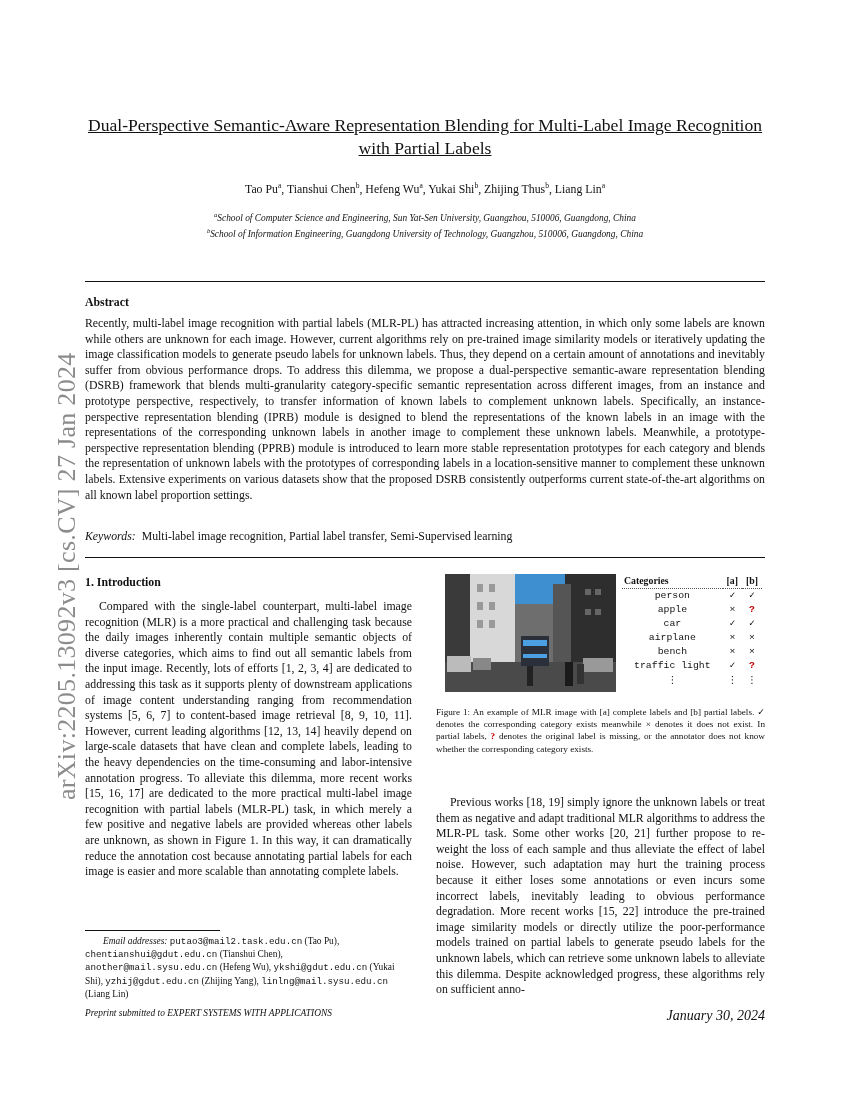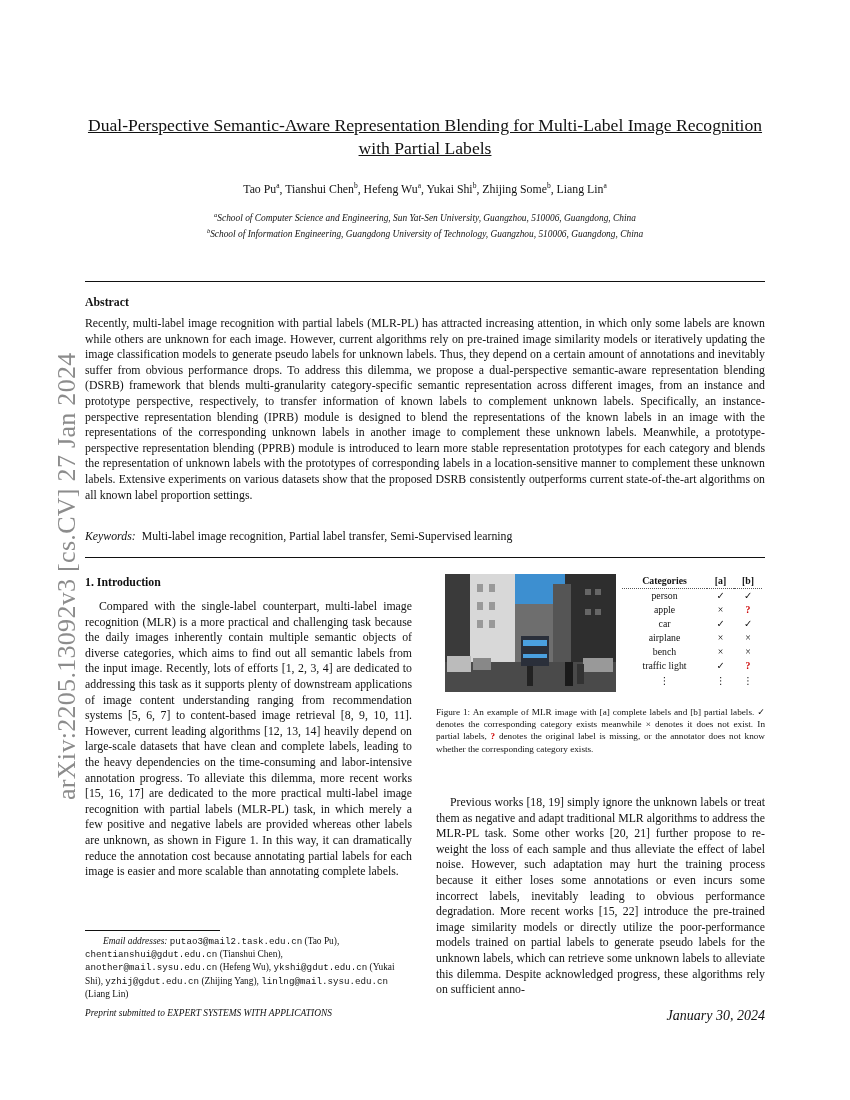--- a/index.html
+++ b/index.html
@@ -28,39 +28,39 @@
   .footnote i.lead { margin-left: 18px; }
   .footer-left { left: 85px; top: 1008px; font-size: 9.4px; font-style: italic; }
   .footer-right { right: 85px; top: 1008px; font-size: 14px; font-style: italic; }
   .arxiv { left: 52px; top: 800px; transform-origin: 0 0; transform: rotate(-90deg);
            font-family: "Liberation Serif", serif; font-size: 26px; color: #8c8c8c;
            white-space: nowrap; letter-spacing: 0.3px; }
   .fig-photo { left: 445px; top: 574px; width: 171px; height: 118px; overflow: hidden; background: #777; }
   .fig-table { left: 622px; top: 574px; width: 140px; font-size: 9.8px; }
   .fig-table table { border-collapse: collapse; width: 100%; }
   .fig-table th { font-weight: bold; padding: 1px 2px 2px 2px; border-bottom: 1px dotted #555; text-align: center; }
-  .fig-table td { text-align: center; padding: 0 2px; line-height: 14.1px; }
+  .fig-table td { text-align: center; padding: 0 2px; line-height: 14.1px; font-family: Liberation Mono, monospace; }
   .fig-table td.cat { text-align: center; }
   .q { color: #c00; font-weight: bold; }
   .caption { left: 436px; top: 706px; width: 329px; font-size: 9.2px; line-height: 12.2px; text-align: justify; }
   .col-right { left: 436px; top: 795px; width: 329px; font-size: 11.8px; line-height: 15.6px; text-align: justify; }
 </style>
 </head>
 <body>
 
 <div class="abs arxiv">arXiv:2205.13092v3  [cs.CV]  27 Jan 2024</div>
 
 <div class="abs title">Dual-Perspective Semantic-Aware Representation Blending for Multi-Label Image Recognition with Partial Labels</div>
 
 <div class="abs authors">
   <span><span>Tao Pu</span><sup>a</sup></span>,
   <span><span>Tianshui Chen</span><sup>b</sup></span>,
   <span><span>Hefeng Wu</span><sup>a</sup></span>,
   <span><span>Yukai Shi</span><sup>b</sup></span>,
-  <span><span>Zhijing Some</span><sup>b</sup></span>,
+  <span><span>Zhijing Thus</span><sup>b</sup></span>,
   <span><span>Liang Lin</span><sup>a</sup></span>
 </div>
 
 <div class="abs affil">
   <div><sup>a</sup><span>School of Computer Science and Engineering, Sun Yat-Sen University, Guangzhou, 510006, Guangdong, China</span></div>
   <div><sup>b</sup><span>School of Information Engineering, Guangdong University of Technology, Guangzhou, 510006, Guangdong, China</span></div>
 </div>
 
 <div class="abs rule" style="left:85px; top:281px; width:680px;"></div>
 
@@ -115,21 +115,21 @@
     <rect x="82" y="92" width="6" height="20" fill="#222"></rect>
     <rect x="120" y="88" width="8" height="24" fill="#1a1a1a"></rect>
     <rect x="132" y="90" width="7" height="20" fill="#333"></rect>
   </svg>
 </div>
 
 <div class="abs fig-table">
   <table>
     <thead>
       <tr>
-        <th style="text-align:center;margin-left:7px;">Categories</th>
+        <th style="text-align:left;margin-left:7px;">Categories</th>
         <th>[a]</th>
         <th>[b]</th>
       </tr>
     </thead>
     <tbody>
       <tr>
           <td class="cat">person</td>
           <td>✓</td>
           <td>✓</td>
         </tr>

